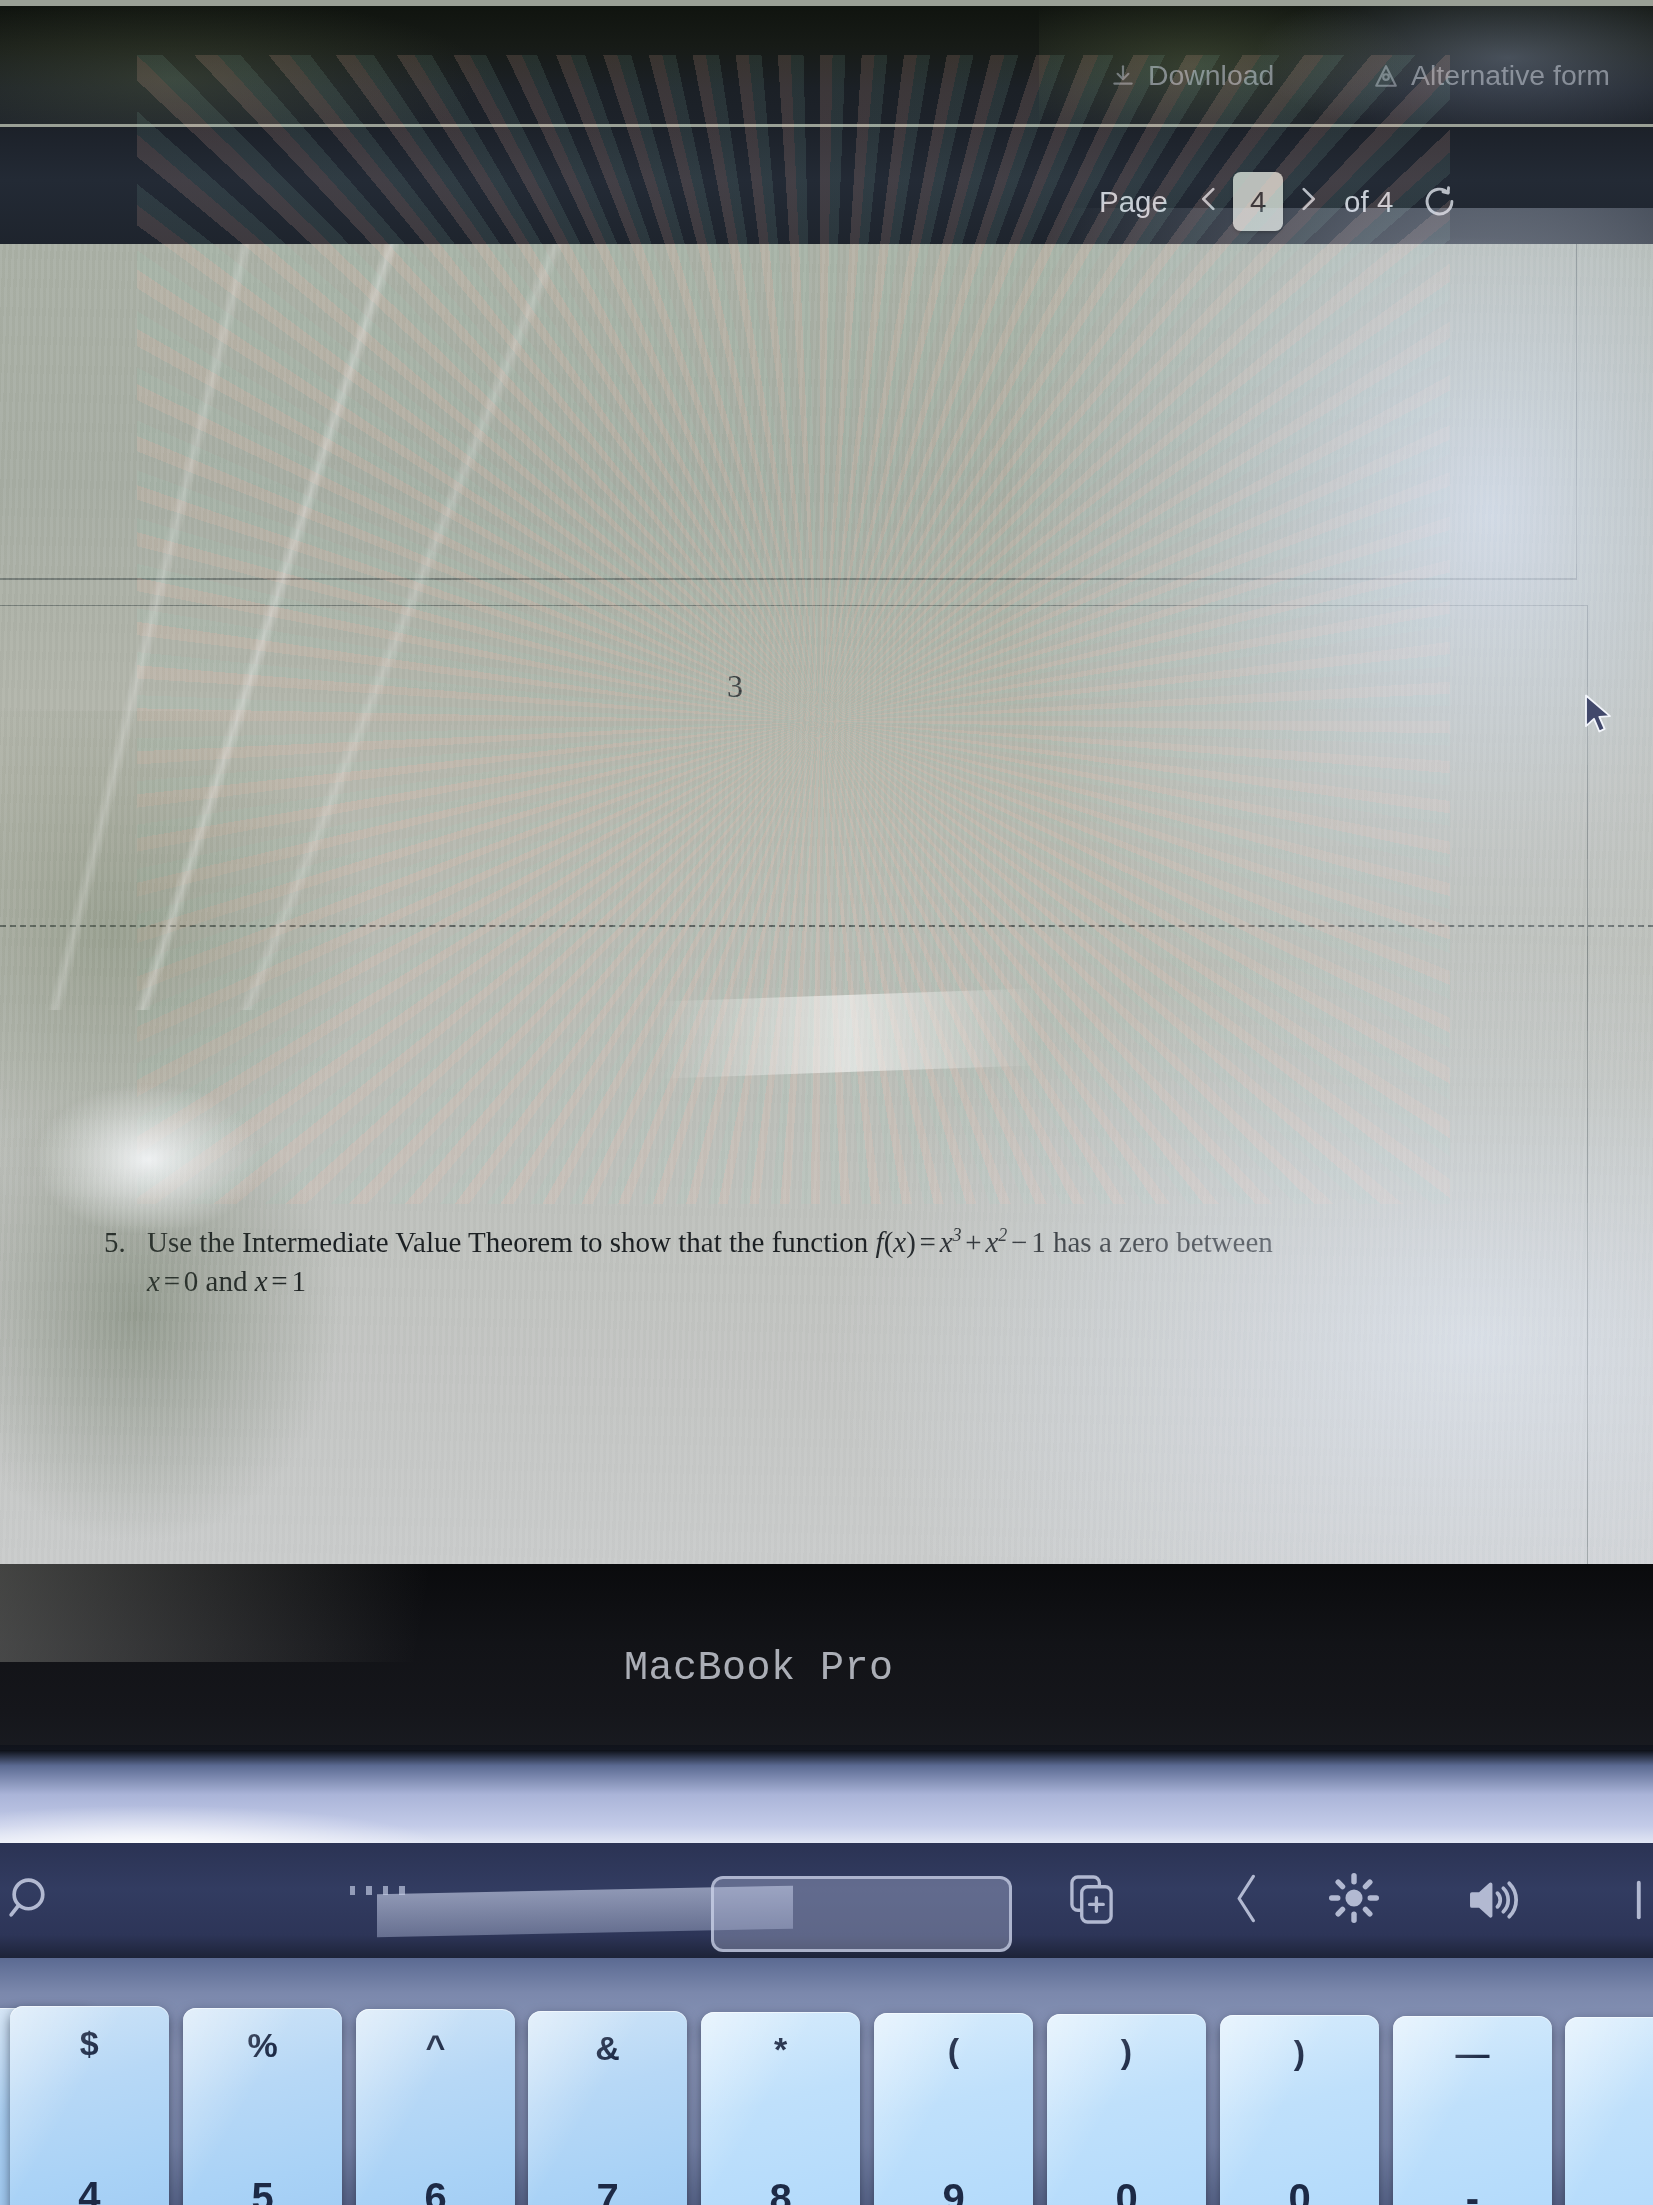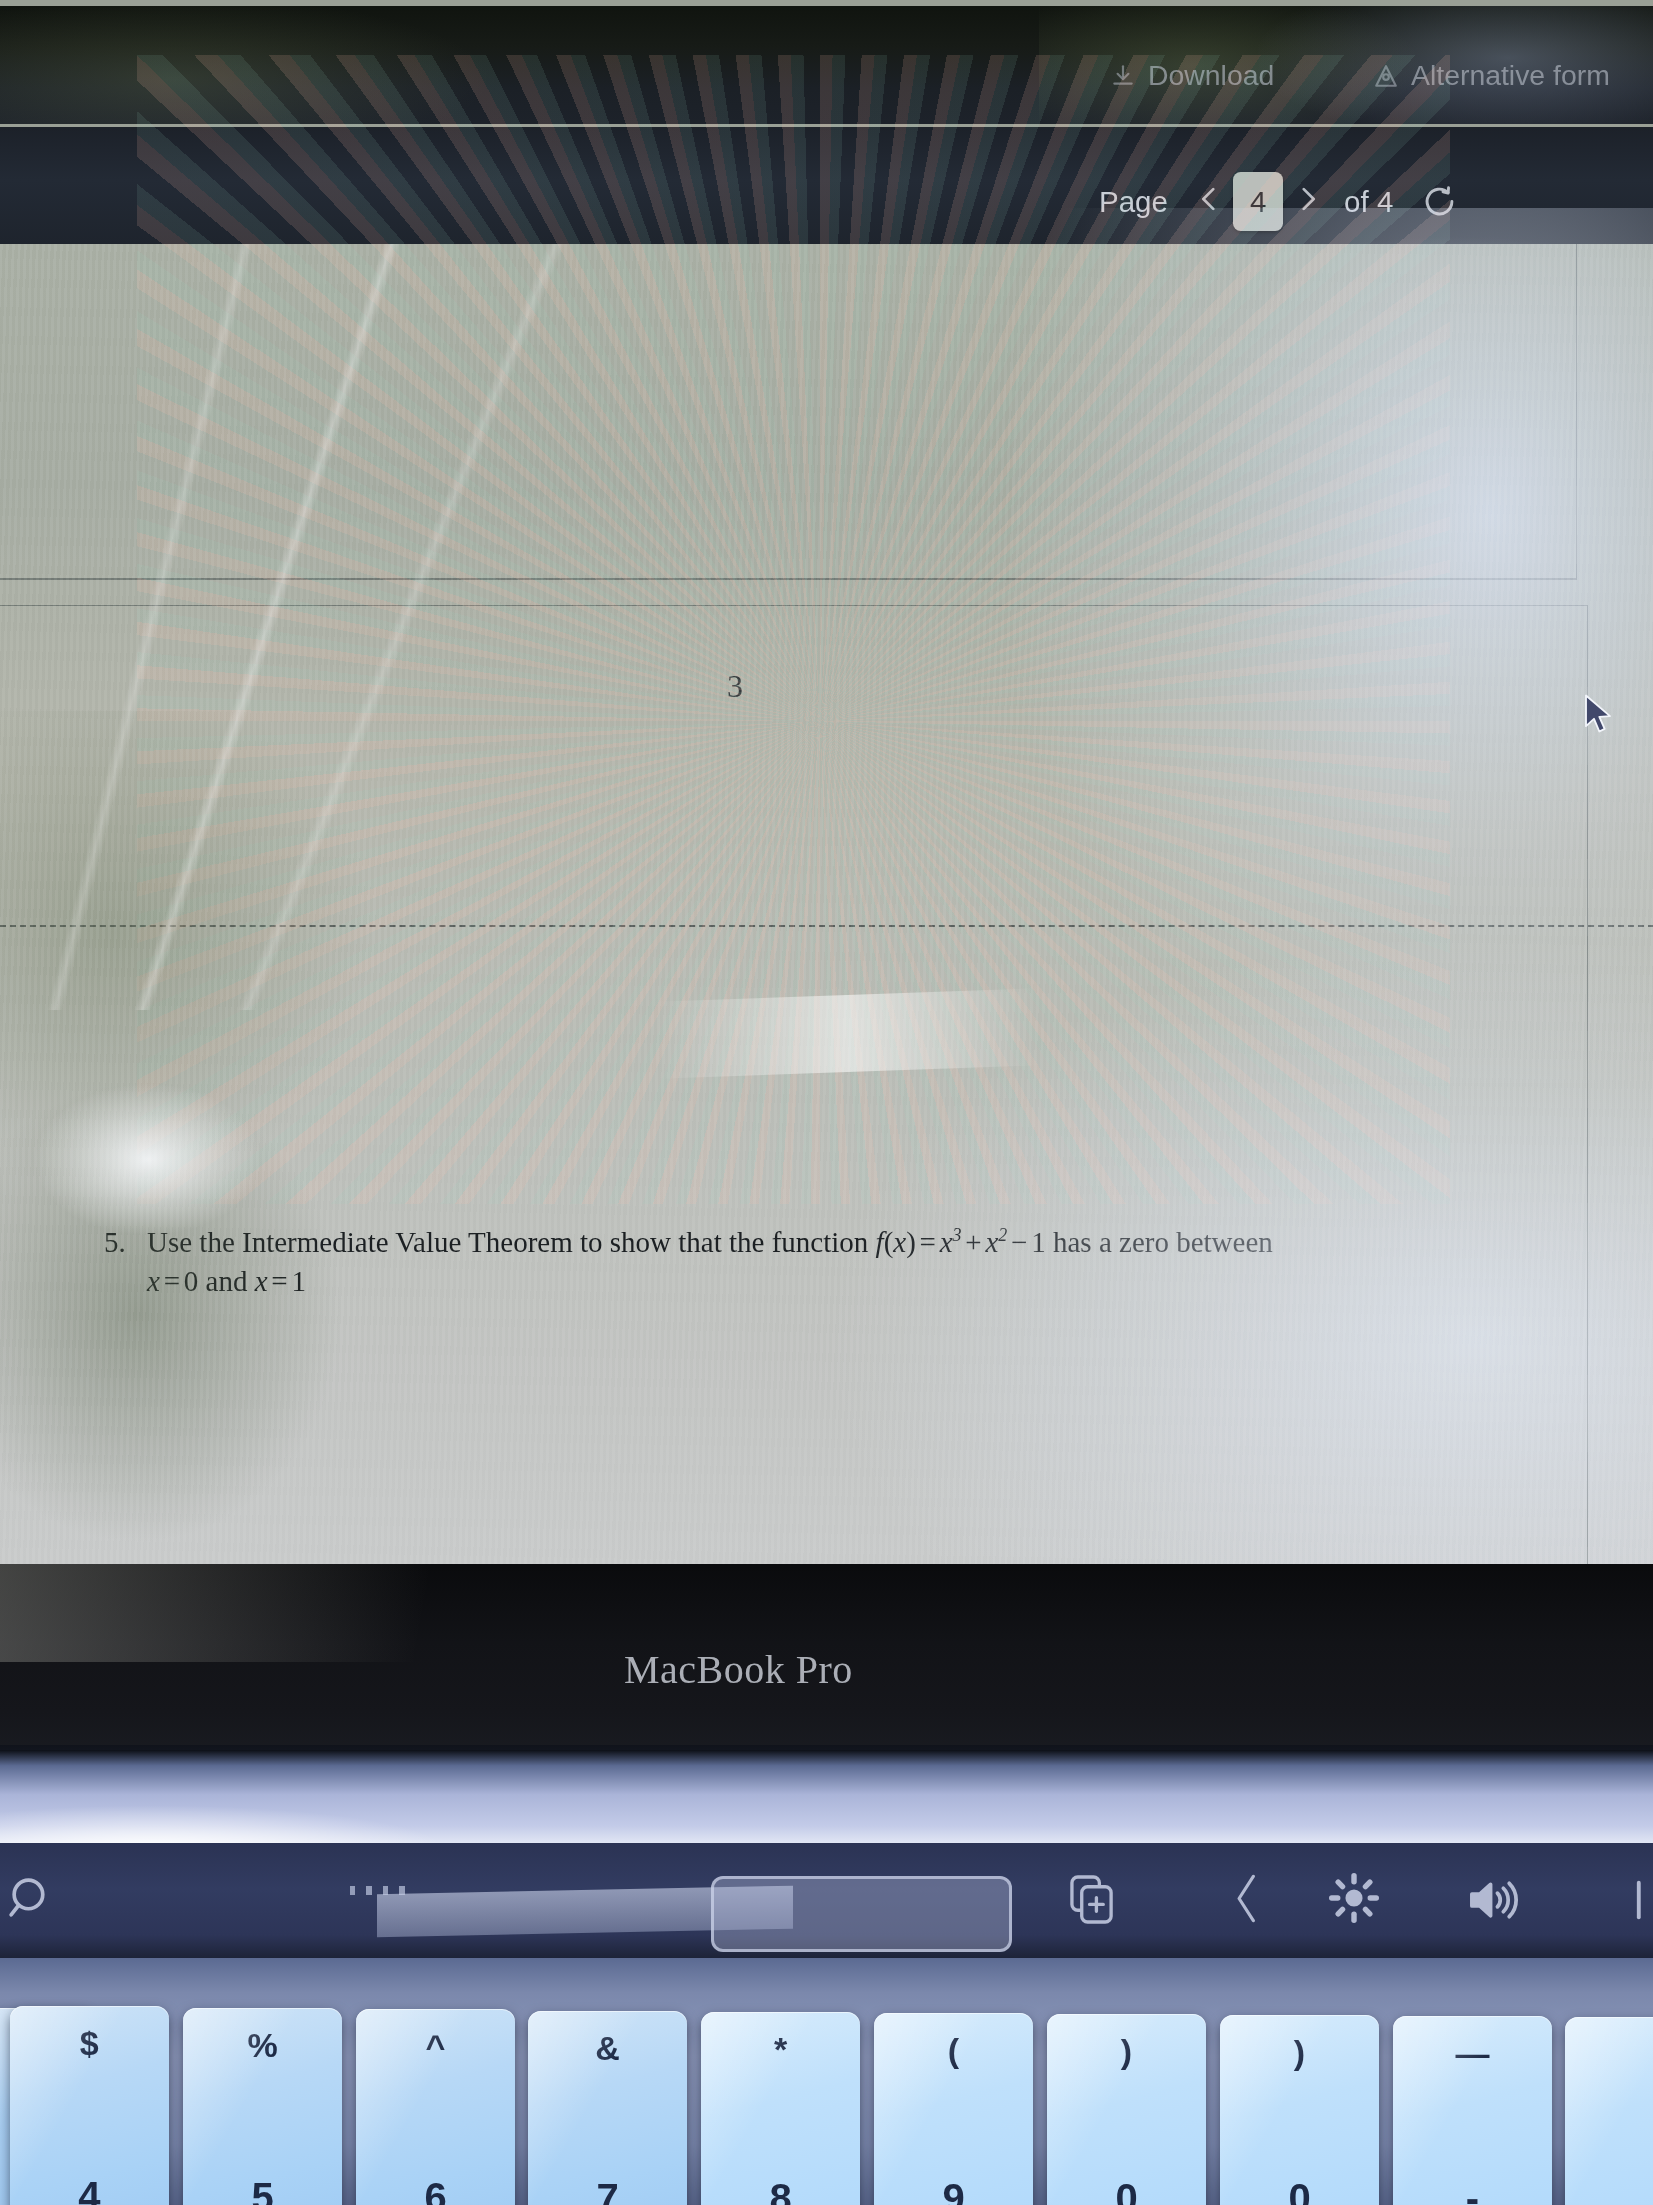--- a/index.html
+++ b/index.html
@@ -160,21 +160,21 @@
     background:linear-gradient(180deg,#0a0b0d 0%,#121317 40%,#15161b 75%,#1a1c22 100%);
     overflow:hidden;
   }
   #bezel-shine{
     position:absolute;left:0;top:-11px;width:602px;height:109px;
     background:linear-gradient(100deg, rgba(200,200,190,.30), rgba(200,200,190,0) 70%);
   }
   #macbook-logo{
     position:absolute;left:624px;top:1646px;
     color:#b8bcc4;font-size:40px;letter-spacing:0.5px;
-    font-family:Liberation Serif, serif;opacity:.92;
+    font-family:Liberation Mono, monospace;opacity:.92;
   }
 
   
   #hinge{
     position:absolute;left:0;top:1745px;width:1654px;height:98px;
     background:linear-gradient(180deg,#10131b 0%,#1a1f2c 30%,#2b3347 60%,#0e1118 100%);
   }
   #deck{
     position:absolute;left:0;top:1750px;width:1654px;height:131px;
     background:linear-gradient(180deg,#0c0f16 0%,#5b6a92 12%,#aab4d8 34%,#c3cbe8 58%,#e8ecf7 74%,#9aa4c6 92%,#1b2030 100%);

